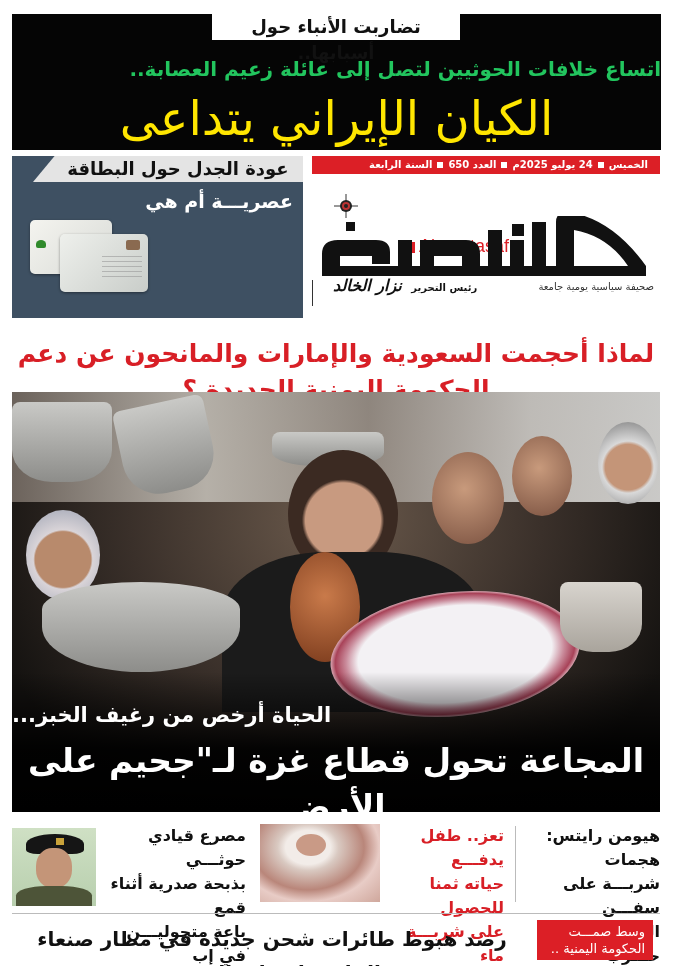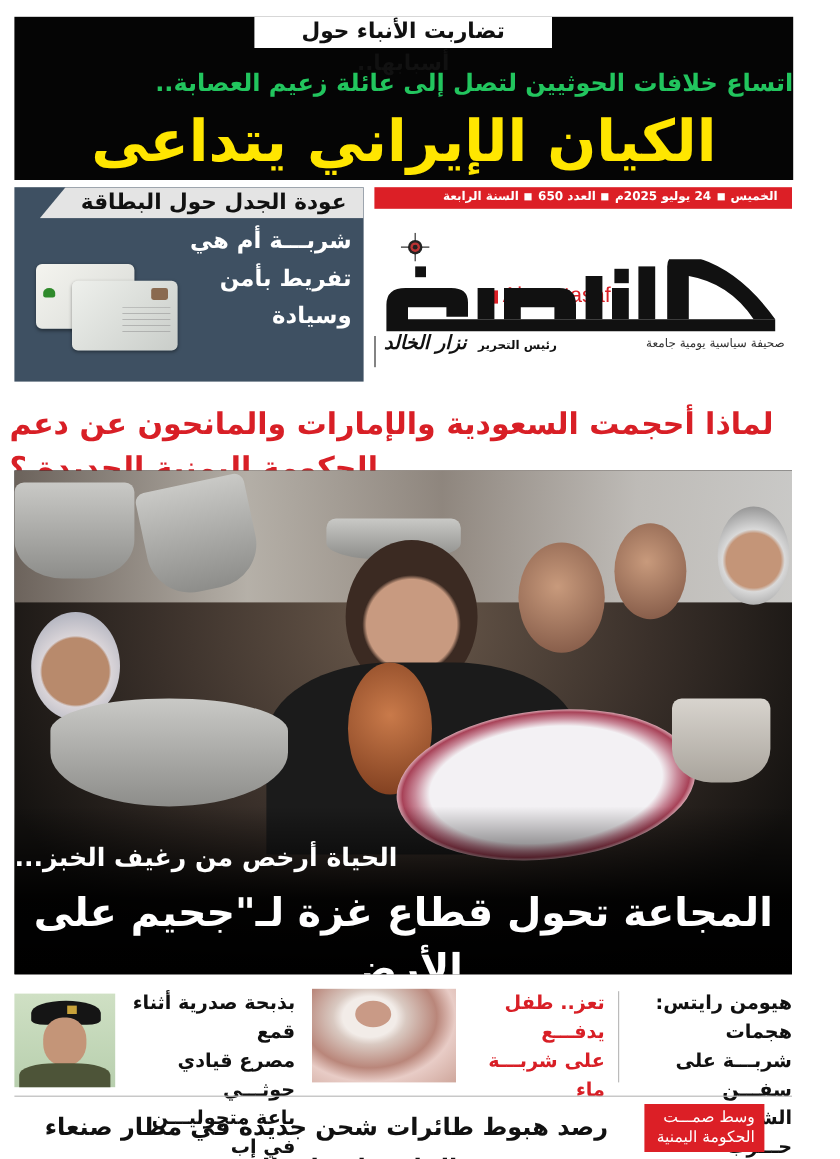--- a/index.html
+++ b/index.html
@@ -6,21 +6,21 @@
   html, body { width: 700px; height: 966px; background: #ffffff; overflow: hidden; }
   body { position: relative; font-family: "DejaVu Sans", sans-serif; direction: rtl; color: #111; }
 
   
   .banner { position: absolute; left: 12px; top: 14px; width: 649px; height: 136px; background: #050505; }
   .kicker { position: absolute; left: 200px; top: 0; width: 248px; height: 26px; background: #fff;
             color: #111; font-size: 18px; text-align: center; line-height: 26px; font-weight: bold; }
   .deck { position: absolute; left: 0; right: 0; top: 36px; color: #22c55e;
           font-size: 20px; font-weight: bold; line-height: 38px; }
   .headline-main { position: absolute; left: 0; right: 0; top: 76px; text-align: center; color: #ffe600;
-          font-size: 48px; font-weight: bold; line-height: 56px; letter-spacing: 1px; }
+          font-size: 48px; font-weight: normal; line-height: 56px; letter-spacing: 1px; }
 
   
   .sidebox { position: absolute; left: 12px; top: 156px; width: 291px; height: 162px; background: #3e5062; }
   .sidebox-kicker { position: absolute; right: 0; top: 0; width: 270px; height: 26px; background: #e4e4e4;
           clip-path: polygon(8% 0, 100% 0, 100% 100%, 0 100%); color: #111; font-size: 18px;
           line-height: 26px; text-align: center; font-weight: bold; padding-left: 20px; }
   .sidebox-q { position: absolute; right: 10px; top: 30px; width: 150px; color: #fff; font-size: 19px;
           font-weight: bold; line-height: 31px; text-align: right; }
   .idcards { position: absolute; left: 14px; top: 36px; width: 130px; height: 118px; }
   .card { position: absolute; border-radius: 5px; background: linear-gradient(135deg,#f4f4ef,#d8dad6); box-shadow: 0 1px 3px rgba(0,0,0,.4); }
@@ -35,28 +35,28 @@
   .datebar { position: absolute; left: 312px; top: 156px; width: 348px; height: 18px; background: #dc1f26;
           color: #fff; font-size: 10px; font-weight: bold; line-height: 18px; text-align: right; padding-right: 12px; }
   .datebar span.sq { display: inline-block; width: 6px; height: 6px; background: #fff; margin: 0 5px; vertical-align: middle; }
   .masthead { position: absolute; left: 312px; top: 176px; width: 348px; height: 142px; }
   .logo-latin { position: absolute; left: 92px; top: 16px; color: #dc1f26; font-family: "Liberation Sans", sans-serif; font-size: 18px; direction: ltr; margin-top: 44px; }
   .logo-latin .sq { display: inline-block; width: 11px; height: 11px; background: #dc1f26; margin-right: 4px; vertical-align: -1px; }
   .logo-word { position: absolute; left: 4px; top: 40px; width: 340px; height: 66px; }
   .logo-word svg { width: 100%; height: 100%; }
   .target { position: absolute; left: 22px; top: 18px; width: 24px; height: 24px; }
   .tagline { position: absolute; right: 6px; top: 105px; font-size: 10px; color: #333; }
-  .editor { position: absolute; left: 8px; top: 100px; font-size: 10px; color: #111; font-weight: bold; }
+  .editor { position: absolute; left: 21px; top: 100px; font-size: 10px; color: #111; font-weight: bold; }
   .editor .sig { font-family: "DejaVu Serif", serif; font-style: italic; font-size: 16px; margin-right: 6px; }
   .urlbar { position: absolute; left: 0; top: 130px; width: 348px; height: 13px; background: #b7b7b7; color: #444;
           font-family: "Liberation Sans", sans-serif; font-size: 10px; text-align: center; line-height: 13px; direction: ltr; font-weight: bold; }
   .mast-rule { position: absolute; left: 0; top: 104px; width: 1px; height: 26px; background: #333; }
 
   
-  .q-headline { position: absolute; left: 8px; top: 336px; width: 656px; text-align: left; color: #d81f26;
+  .q-headline { position: absolute; left: 8px; top: 336px; width: 656px; text-align: center; color: #d81f26;
           font-size: 25px; font-weight: bold; line-height: 36px; letter-spacing: -1px; }
 
   
   .hero { position: absolute; left: 12px; top: 392px; width: 648px; height: 420px; overflow: hidden;
           background: radial-gradient(ellipse at 50% 30%, #6b5a4c 0%, #3a302a 45%, #141210 80%); }
   .hero .bg-top { position: absolute; left: 0; top: 0; right: 0; height: 110px;
           background: linear-gradient(90deg,#7a7068,#c8c4bc 30%,#9a928a 55%,#d6d4d0 80%,#e8e8e6); opacity:.85; }
   .pot { position: absolute; border-radius: 8px 8px 40% 40%; background: linear-gradient(180deg,#c9c9c6,#8d8d8a); }
   .face { position: absolute; border-radius: 50%; background: radial-gradient(circle at 45% 40%, #c89a7c, #7a5140); }
   .shirt { position: absolute; background: #1b1b1b; border-radius: 40% 40% 0 0; }
@@ -79,39 +79,38 @@
   .story.s3 { right: 414px; width: 150px; color: #111; }
   .thumb-officer { position: absolute; left: 0; top: 4px; width: 84px; height: 78px;
           background: linear-gradient(180deg,#cfe0c4,#b8cfae); overflow: hidden; }
   .thumb-officer .beret { position: absolute; left: 14px; top: 6px; width: 58px; height: 20px; background: #151515; border-radius: 50% 50% 20% 20%; }
   .thumb-officer .badge { position: absolute; left: 44px; top: 10px; width: 8px; height: 7px; background: #c8a23a; }
   .thumb-officer .head { position: absolute; left: 24px; top: 20px; width: 36px; height: 40px; border-radius: 45%; background: #c49578; }
   .thumb-officer .uniform { position: absolute; left: 4px; top: 58px; width: 76px; height: 24px; background: #4d5438; border-radius: 40% 40% 0 0; }
 
   .hrule { position: absolute; left: 12px; top: 913px; width: 648px; height: 1px; background: #bbb; }
 
-  .ticker-tag { position: absolute; left: 537px; top: 920px; width: 100px; height: 40px; background: #dc1f26;
+  .ticker-tag { position: absolute; left: 537px; top: 920px; width: 116px; height: 40px; background: #dc1f26;
           color: #fff; font-size: 13px; line-height: 17px; text-align: right; padding: 3px 8px 0 0; }
   .ticker-text { position: absolute; left: 14px; top: 922px; width: 516px; text-align: center; color: #111;
           font-size: 20px; font-weight: bold; line-height: 34px; }
 </style>
 </head>
 <body>
 
 <section class="banner">
   <div class="kicker">تضاربت الأنباء حول أسبابها..</div>
   <h2 class="deck">اتساع خلافات الحوثيين لتصل إلى عائلة زعيم العصابة..</h2>
   <h1 class="headline-main">الكيان الإيراني يتداعى</h1>
 </section>
 
 <section class="sidebox">
   <div class="sidebox-kicker">عودة الجدل حول البطاقة الذكية..</div>
   <div class="sidebox-q">
-    <div>شربـــة أم هي</div>
-    <div>تفريط بأمن وسيادة</div>
+    <div>عصريـــة أم هي</div>
   </div>
   <div class="idcards">
     <div class="card back">
       <div class="tree"></div>
       <div class="lines"></div>
     </div>
     <div class="card front">
       <div class="emblem"></div>
       <div class="lines"></div>
     </div>
@@ -179,28 +178,29 @@
 
 <section class="strip">
   <div class="story s1">
     <div>هيومن رايتس: هجمات</div>
     <div>شربـــة على سفـــن</div>
     <div>الشحن جرائم حـــرب</div>
   </div>
   <div class="vsep"></div>
   <div class="story s2">
     <div>تعز.. طفل يدفـــع</div>
+    <div>حياته ثمنا للحصول</div>
     <div>على شربـــة ماء</div>
   </div>
   <div class="thumb-baby">
     <div class="face2"></div>
   </div>
   <div class="story s3">
+    <div>مصرع قيادي حوثـــي</div>
     <div>بذبحة صدرية أثناء قمع</div>
-    <div>مصرع قيادي حوثـــي</div>
     <div>باعة متجوليـــن في إب</div>
   </div>
   <div class="thumb-officer">
     <div class="beret"></div>
     <div class="badge"></div>
     <div class="head"></div>
     <div class="uniform"></div>
   </div>
 </section>
 

